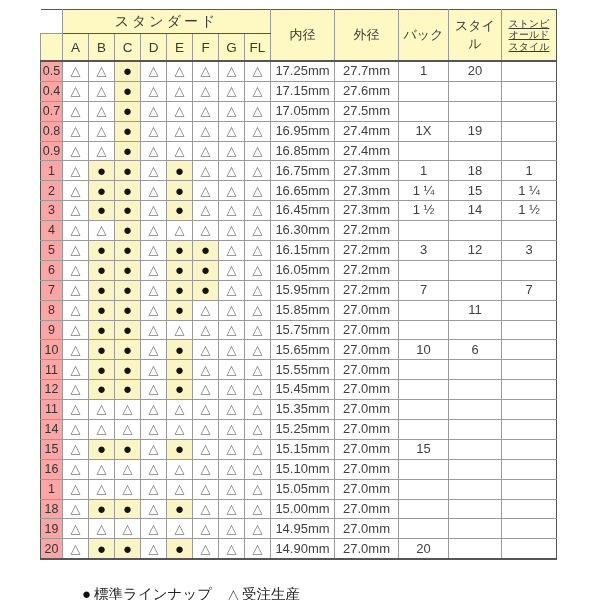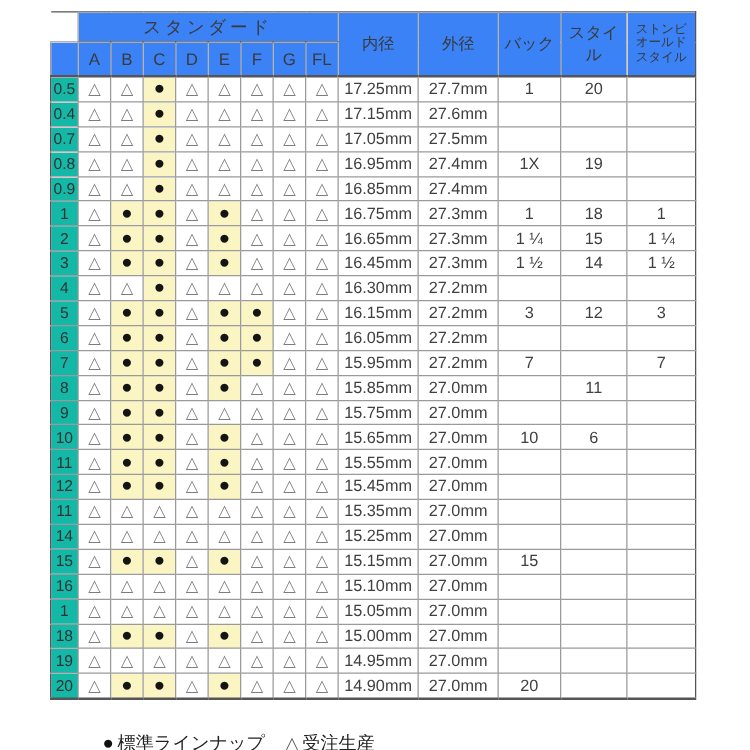--- a/index.html
+++ b/index.html
@@ -17,31 +17,31 @@
   col.c-bach{width:50px;}
   col.c-schilke{width:53px;}
   col.c-stomvi{width:55px;}
 
   th,td{
     border:1px solid #9a9a9a;
     padding:0;margin:0;text-align:center;vertical-align:middle;
     font-weight:normal;overflow:hidden;
   }
   
-  thead th{background:#3b82f6;color:#3a3a3a;}
+  thead th{background:#fef9c3;color:#3a3a3a;}
   th.corner{border-top:none;border-left:none;background:#ffffff;}
   tr.hr1 th{border-top:1.5px solid #555;}
   th.banner{height:23px;font-size:14px;letter-spacing:3px;border-bottom:1px solid #555;}
   tr.hr2 th{height:26px;font-size:13.5px;border-bottom:2px solid #555;}
   th.rspan{font-size:13px;border-bottom:2px solid #555;}
-  th.stomvi-h{font-size:10px;line-height:11.5px;white-space:pre-line;border-right:1.5px solid #555;}
+  th.stomvi-h{font-size:10px;line-height:11.5px;white-space:pre-line;border-right:1.5px solid #555;text-decoration:underline;}
 
   
   tbody th.rowlabel{
-    background:#14b8a6;font-size:12.5px;color:#333;
+    background:#fca5a5;font-size:12.5px;color:#333;
     border-left:1.5px solid #555;
   }
   tbody td,tbody th{height:18.9px;line-height:18.5px;border-top:1.5px solid #6f6f6f;}
   tbody tr:last-child td,tbody tr:last-child th{border-bottom:2px solid #555;}
   td.mark{font-size:13px;color:#7d7d7d;}
   td.mark.filled{background:#faf5c3;color:#141414;font-size:15px;}
   td.val{font-size:13px;color:#404040;}
   td.val:last-child{border-right:1.5px solid #555;}
 
   

